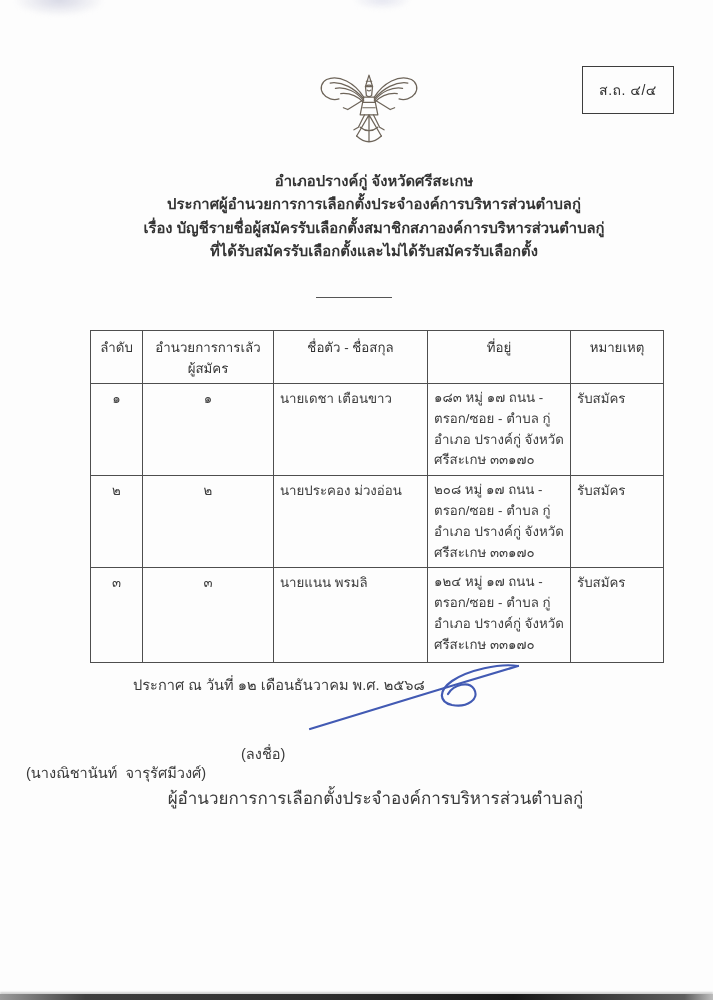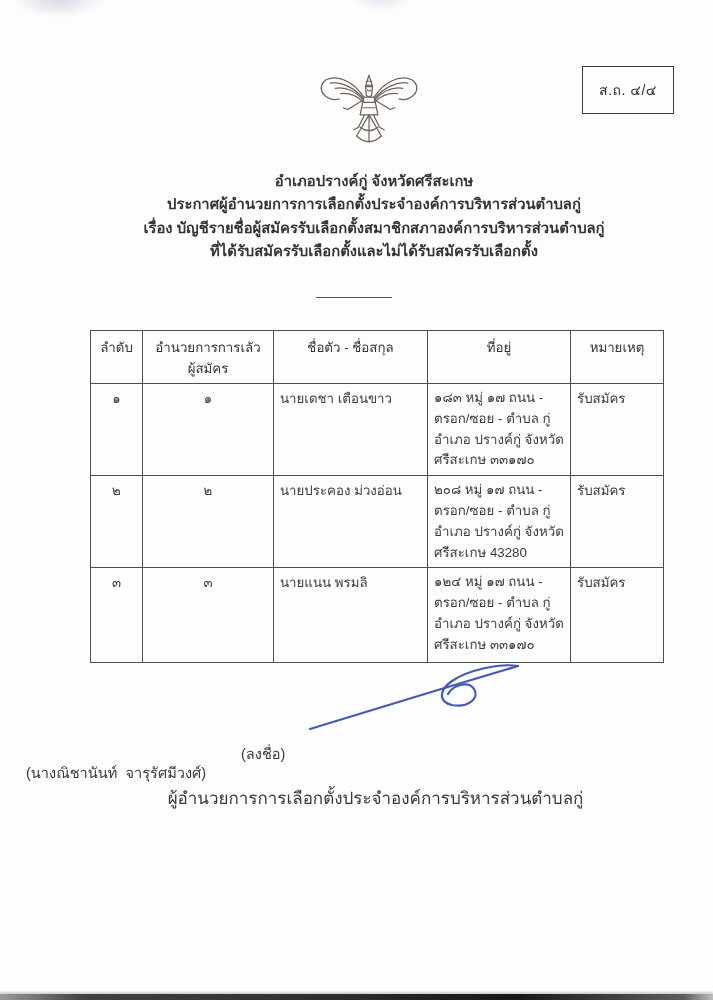--- a/index.html
+++ b/index.html
@@ -129,36 +129,37 @@
 ศรีสะเกษ ๓๓๑๗๐</td>
         <td class="c-remark">รับสมัคร</td>
       </tr>
       <tr>
         <td class="c-center">๒</td>
         <td class="c-center">๒</td>
         <td class="c-name">นายประคอง ม่วงอ่อน</td>
         <td class="c-address">๒๐๘ หมู่ ๑๗ ถนน -
 ตรอก/ซอย - ตำบล กู่
 อำเภอ ปรางค์กู่ จังหวัด
-ศรีสะเกษ 43280</td>
+ศรีสะเกษ ๓๓๑๗๐</td>
         <td class="c-remark">รับสมัคร</td>
       </tr>
       <tr>
         <td class="c-center">๓</td>
         <td class="c-center">๓</td>
         <td class="c-name">นายแนน พรมลิ</td>
         <td class="c-address">๑๒๔ หมู่ ๑๗ ถนน -
 ตรอก/ซอย - ตำบล กู่
 อำเภอ ปรางค์กู่ จังหวัด
 ศรีสะเกษ ๓๓๑๗๐</td>
         <td class="c-remark">รับสมัคร</td>
       </tr>
     </tbody>
   </table>
 
+  <div class="announce">ประกาศ ณ วันที่ ๑๒ เดือนธันวาคม พ.ศ. ๒๕๖๘</div>
 
   <svg class="signature" viewBox="0 0 235 85" fill="none" stroke="#3952b0" stroke-width="2.2" stroke-linecap="round" stroke-linejoin="round" opacity="0.95">
     <path d="M 10 79 C 60 64, 150 36, 218 16"></path>
     <path d="M 218 16 C 200 13, 168 20, 152 31 C 138 41, 139 52, 152 55 C 167 58, 180 49, 174 39 C 169 31, 154 34, 148 44"></path>
   </svg>
 
   <div class="sign-label">(ลงชื่อ)</div>
   <div class="signer-name">(นางณิชานันท์  จารุรัศมีวงศ์)</div>
   <div class="signer-title">ผู้อำนวยการการเลือกตั้งประจำองค์การบริหารส่วนตำบลกู่</div>
 

